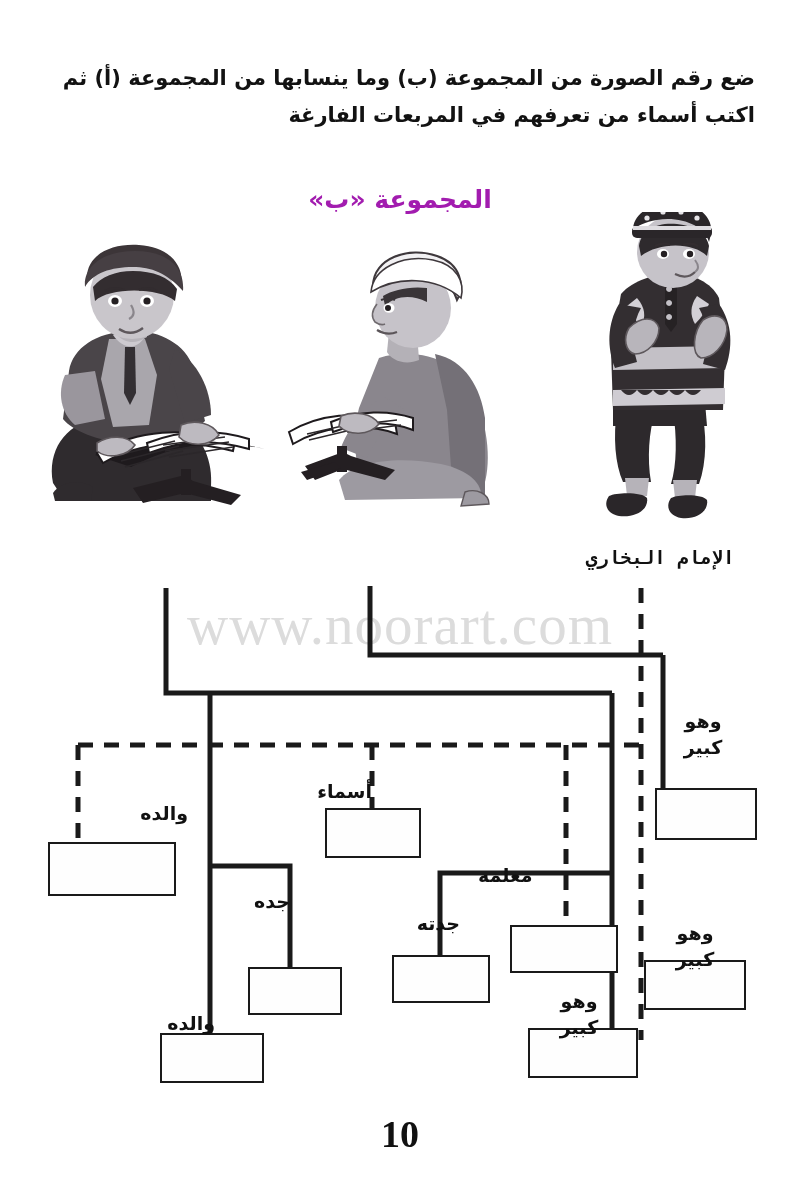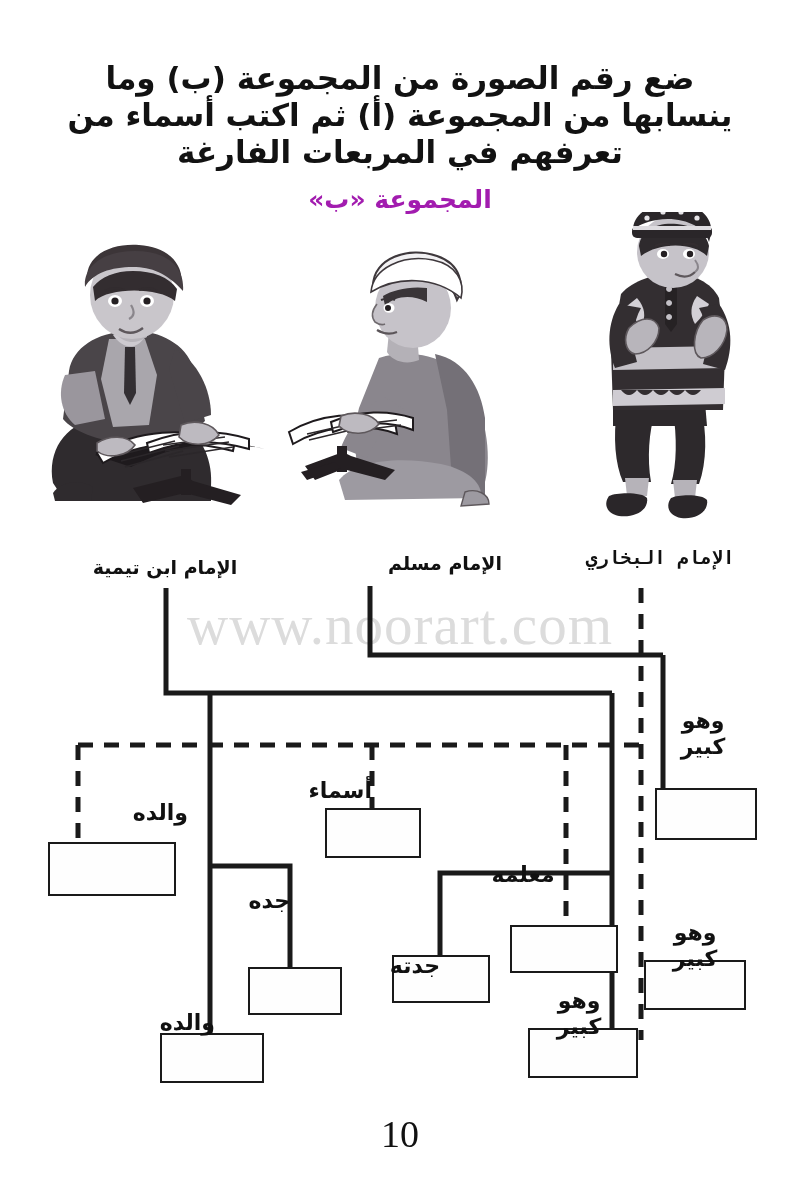--- a/index.html
+++ b/index.html
@@ -16,55 +16,55 @@
     position:absolute;left:0;top:592px;width:800px;
     text-align:center;
     font-family:"Liberation Serif","DejaVu Serif",serif;
     font-size:57px;letter-spacing:1px;color:#dcdcdc;
     white-space:nowrap;user-select:none;z-index:1;
   }
 
   
   #instruction{
     position:absolute;left:45px;top:60px;width:710px;
-    direction:rtl;text-align:center;
+    direction:rtl;
     font-family:"DejaVu Sans","Liberation Sans",sans-serif;
-    font-weight:bold;font-size:31px;line-height:37px;color:#121212;
+    font-weight:bold;font-size:21px;line-height:37px;color:#121212;
     z-index:4;
   }
   #subtitle{
     position:absolute;left:0;top:185px;width:800px;
     direction:rtl;text-align:center;
     font-weight:bold;font-size:25px;color:#a21caf;z-index:4;
   }
 
   
   .figure{position:absolute;z-index:3;}
   .fig-label{
     position:absolute;direction:rtl;text-align:center;
     font-weight:bold;font-size:19px;color:#111;white-space:nowrap;z-index:5;
   }
 
   
   #diagram{position:absolute;left:0;top:0;width:800px;height:1189px;z-index:3;}
 
   .dlabel{
     position:absolute;direction:rtl;text-align:center;
-    font-weight:bold;font-size:22px;color:#111;
+    font-weight:bold;font-size:19px;color:#111;
     line-height:26px;white-space:nowrap;z-index:6;
   }
   .dbox{
     position:absolute;border:2.5px solid #1a1a1a;background:#fefefe;z-index:4;
   }
 
   
   #pagenum{
     position:absolute;left:0;top:1112px;width:800px;text-align:center;
     font-family:"Liberation Serif","DejaVu Serif",serif;
-    font-weight:normal;font-size:38px;color:#111;z-index:5;
+    font-weight:bold;font-size:38px;color:#111;z-index:5;
   }
 </style>
 </head>
 <body>
 
 <div class="page">
 
   <div id="watermark">www.noorart.com</div>
 
   <div id="instruction">ضع رقم الصورة من المجموعة (ب)  وما ينسابها من المجموعة (أ) ثم اكتب أسماء من تعرفهم في المربعات الفارغة</div>
@@ -234,22 +234,20 @@
         <ellipse cx="104" cy="42" rx="6" ry="5" fill="#fff"></ellipse>
           <circle cx="105" cy="42" r="3.2" fill="#241f22"></circle>
         <path d="M70 34 q8 -4 15 -1" stroke="#322c2f" stroke-width="2.2" fill="none"></path>
         <path d="M98 33 q8 -3 15 1" stroke="#322c2f" stroke-width="2.2" fill="none"></path>
         <path d="M110 48 q6 8 0 12" stroke="#8a868c" stroke-width="2" fill="none"></path>
         <path d="M90 62 q12 6 20 -2" stroke="#5e585c" stroke-width="2.2" fill="none"></path>
       </g>
     </svg>
   </div>
 
-  <div class="fig-label" style="left:55px;top:556px;width:220px;">الإمام ابن تيمية</div>
-  <div class="fig-label" style="left:355px;top:552px;width:180px;">الإمام مسلم</div>
   <div class="fig-label" style="left:560px;top:546px;width:200px;font-family:Liberation Mono, monospace;">الإمام البخاري</div>
 
   <svg id="diagram" viewBox="0 0 800 1189">
     <g stroke="#1a1a1a" fill="none" stroke-width="5" stroke-linecap="butt">
 
       <path d="M166 588 L166 693 L612 693"></path>
 
       <path d="M210 693 L210 1040"></path>
 
       <path d="M210 866 L290 866 L290 967"></path>
@@ -278,25 +276,25 @@
 
   <div class="dlabel" style="left:78px;top:800px;width:110px;text-align:right;">والده</div>
 
   <div class="dlabel" style="left:272px;top:778px;width:100px;text-align:right;">أسماء</div>
 
   <div class="dlabel" style="left:668px;top:708px;width:70px;text-align:center;">
     <div>وهو</div>
     <div>كبير</div>
   </div>
 
-  <div class="dlabel" style="left:478px;top:862px;width:90px;text-align:center;">معلمه</div>
+  <div class="dlabel" style="left:478px;top:862px;width:90px;text-align:left;">معلمه</div>
 
   <div class="dlabel" style="left:215px;top:888px;width:75px;text-align:right;">جده</div>
 
-  <div class="dlabel" style="left:360px;top:910px;width:80px;text-align:right;margin-top:43px;">جدته</div>
+  <div class="dlabel" style="left:380px;top:910px;width:80px;text-align:right;">جدته</div>
 
   <div class="dlabel" style="left:660px;top:920px;width:70px;text-align:center;">
     <div>وهو</div>
     <div>كبير</div>
   </div>
 
   <div class="dlabel" style="left:548px;top:988px;width:62px;text-align:center;">
     <div>وهو</div>
     <div>كبير</div>
   </div>

